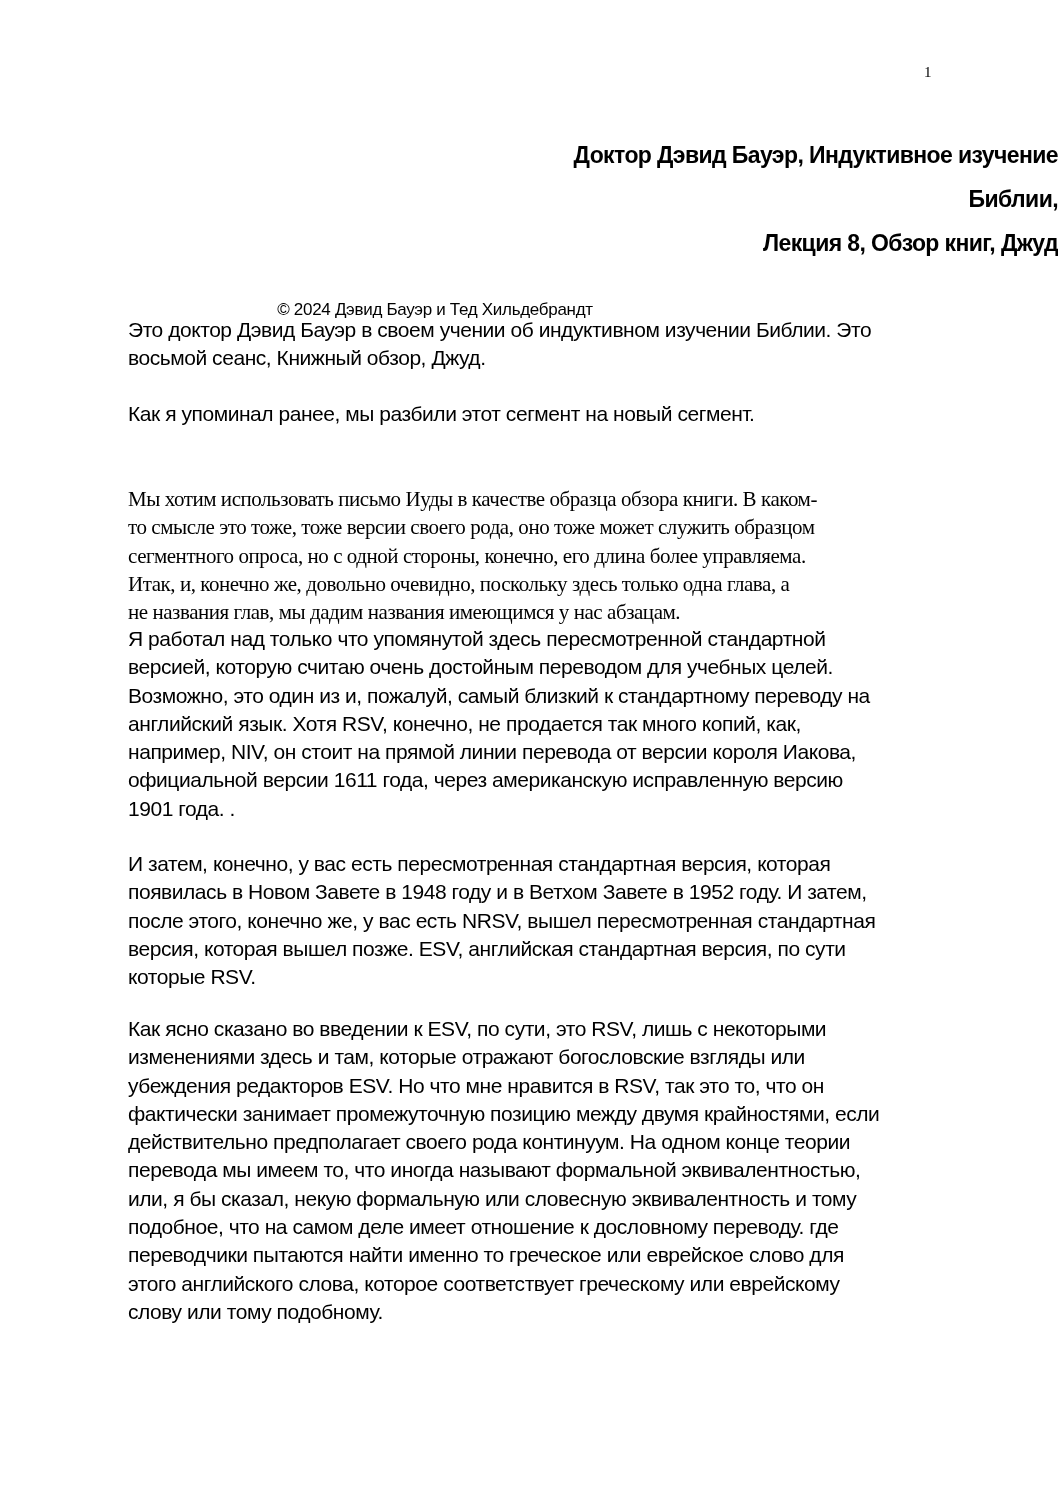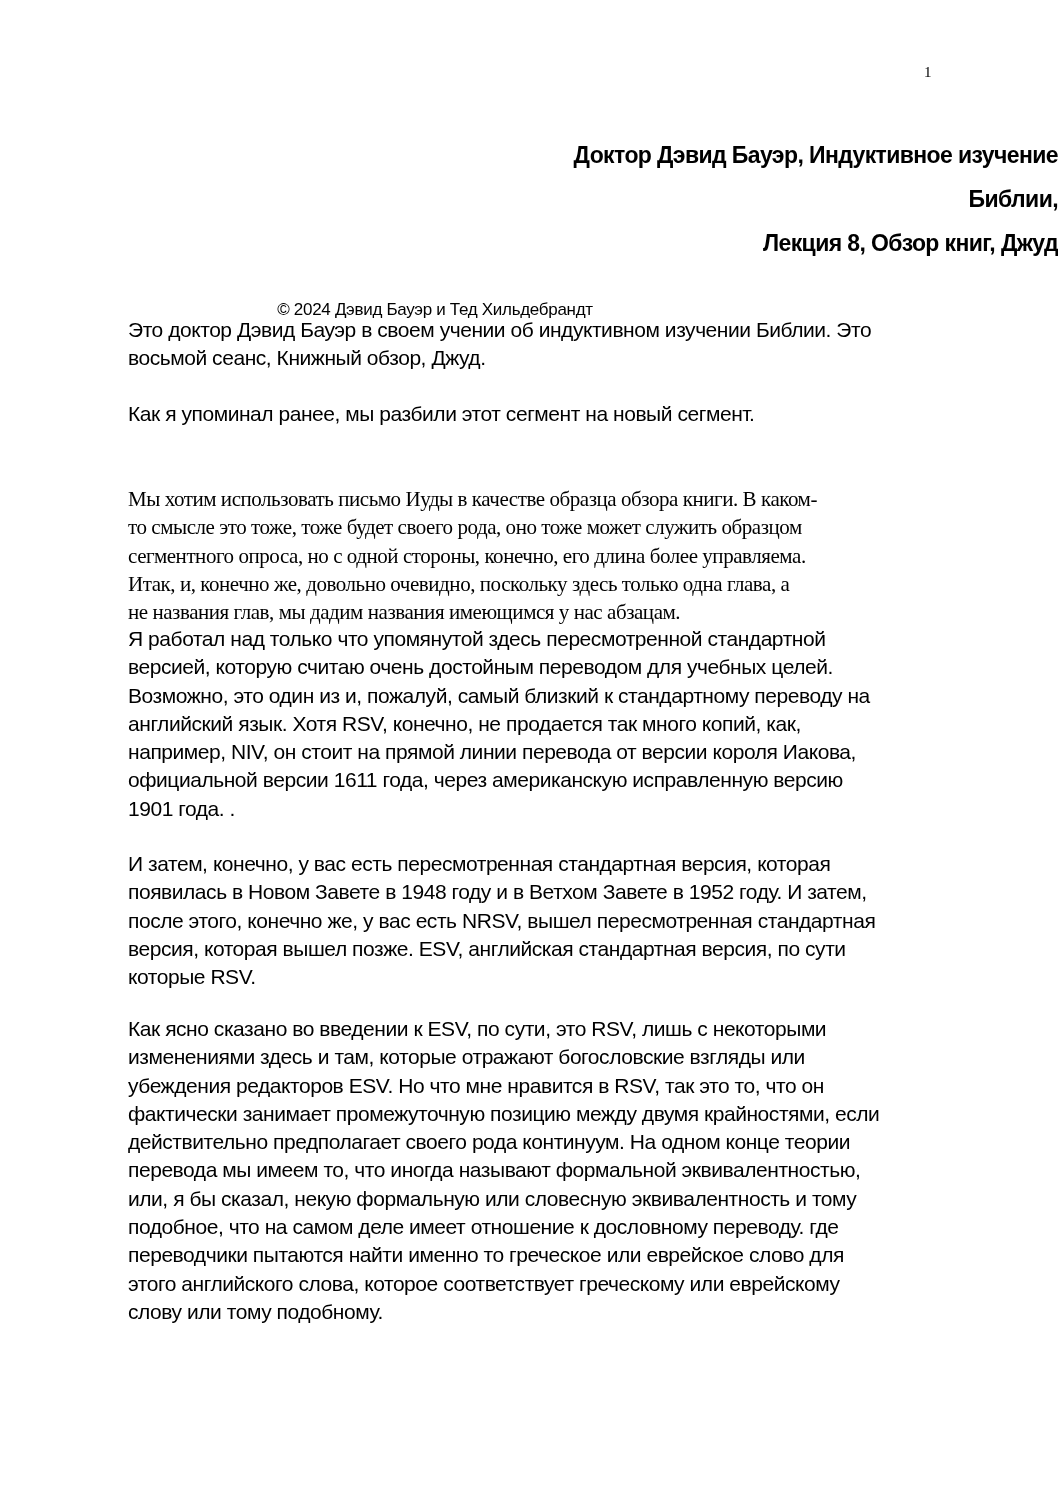--- a/index.html
+++ b/index.html
@@ -35,21 +35,21 @@
 
 <div class="body-text" id="p1">
     <div class="line">Это доктор Дэвид Бауэр в своем учении об индуктивном изучении Библии. Это</div>
     <div class="line">восьмой сеанс, Книжный обзор, Джуд.</div>
   </div>
 <div class="body-text" id="p2">
     <div class="line">Как я упоминал ранее, мы разбили этот сегмент на новый сегмент.</div>
   </div>
 <div class="body-text" id="p3">
     <div class="line">Мы хотим использовать письмо Иуды в качестве образца обзора книги. В каком-</div>
-    <div class="line">то смысле это тоже, тоже будет своего рода, оно тоже может служить образцом</div>
+    <div class="line">то смысле это тоже, тоже версии своего рода, оно тоже может служить образцом</div>
     <div class="line">сегментного опроса, но с одной стороны, конечно, его длина более управляема.</div>
     <div class="line">Итак, и, конечно же, довольно очевидно, поскольку здесь только одна глава, а</div>
     <div class="line">не названия глав, мы дадим названия имеющимся у нас абзацам.</div>
   </div>
 <div class="body-text" id="p4">
     <div class="line">Я работал над только что упомянутой здесь пересмотренной стандартной</div>
     <div class="line">версией, которую считаю очень достойным переводом для учебных целей.</div>
     <div class="line">Возможно, это один из и, пожалуй, самый близкий к стандартному переводу на</div>
     <div class="line">английский язык. Хотя RSV, конечно, не продается так много копий, как,</div>
     <div class="line">например, NIV, он стоит на прямой линии перевода от версии короля Иакова,</div>

